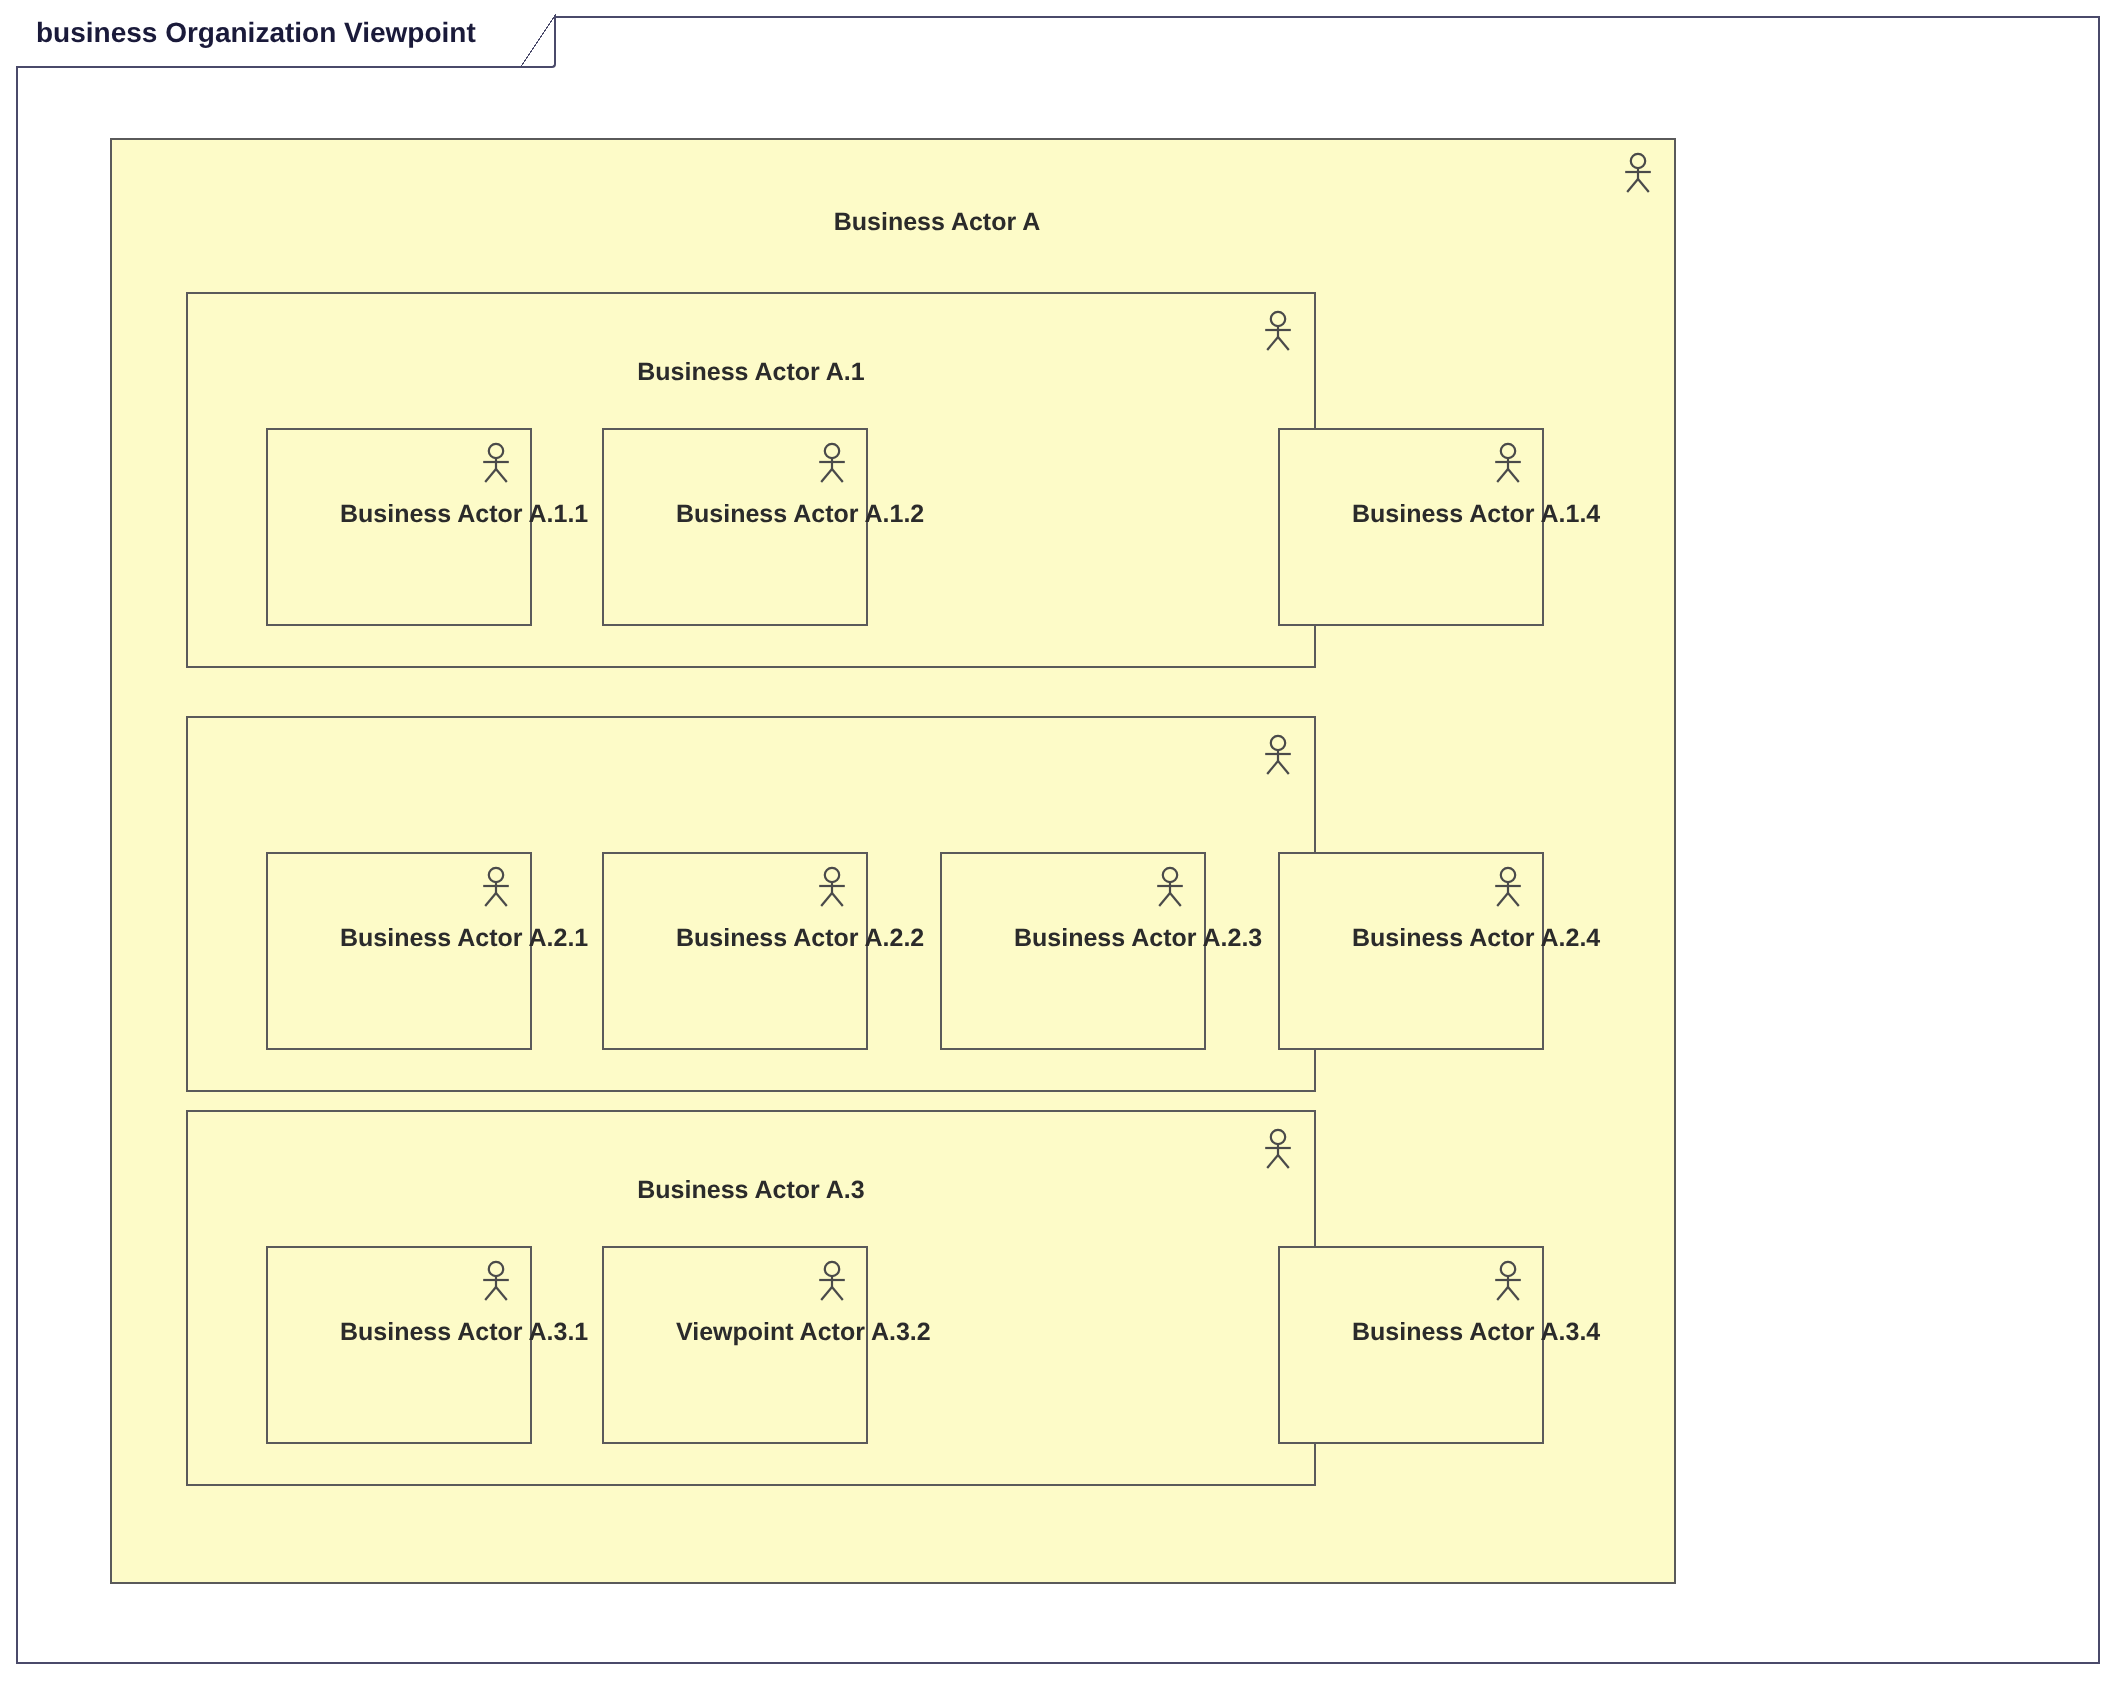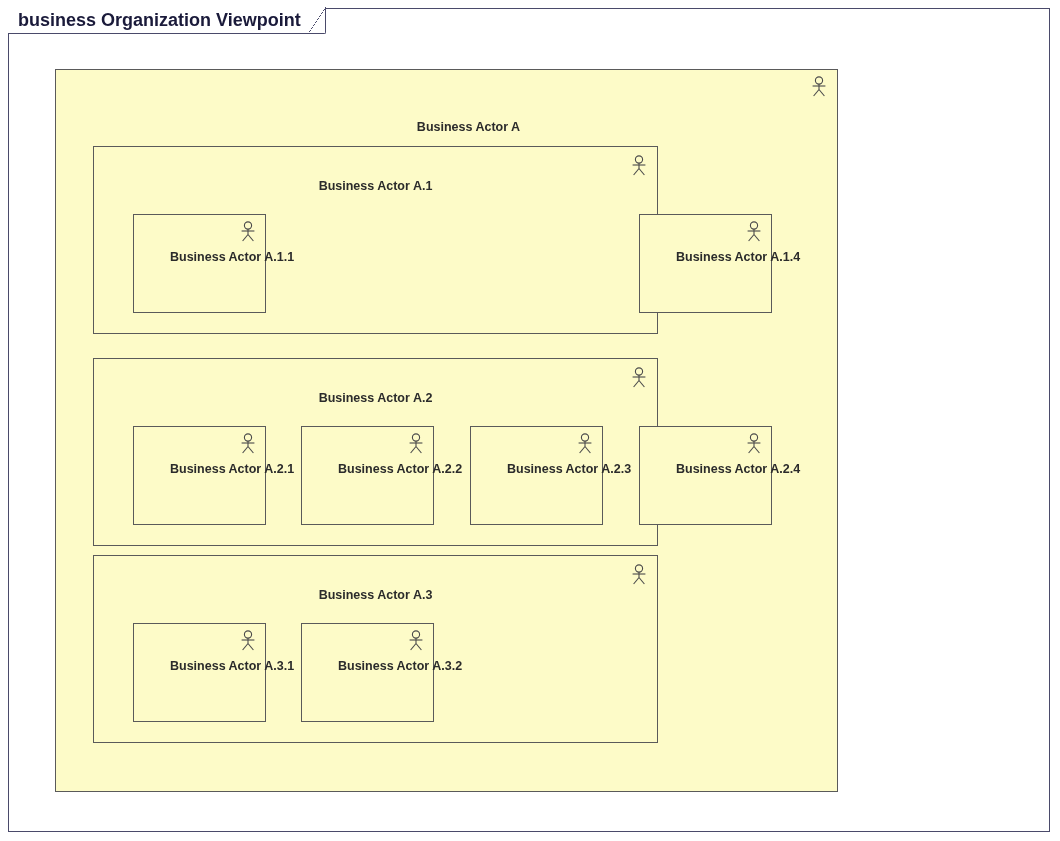--- a/index.html
+++ b/index.html
@@ -33,24 +33,24 @@
   
   .frame-tab {
     position: absolute;
     left: 8px;
     top: 8px;
     height: 26px;
     box-sizing: border-box;
     border-right: 1px solid #4a4a6a;
     border-bottom: 1px solid #4a4a6a;
     background: #ffffff;
-    padding: 0 24px 0 10px;
+    padding: 0 39px 0 10px;
     display: flex;
-    align-items: center;
-    font-size: 18px;
+    align-items: flex-start;
+    font-size: 14px;
     font-weight: bold;
     color: #1a1a3a;
     white-space: nowrap;
     
     border-bottom-right-radius: 2px;
   }
   .frame-tab::after {
     content: "";
     position: absolute;
     right: -1px;
@@ -80,21 +80,21 @@
     white-space: nowrap;
   }
 
   
   .level-a {
     left: 46px;
     top: 60px;
     width: 783px;
     height: 723px;
   }
-  .level-a > .title { top: 50px; padding-left: 44px; }
+  .level-a > .title { top: 34px; padding-left: 44px; }
 
   
   .level-b {
     width: 565px;
     height: 188px;
     left: 37px;
   }
   .level-b > .title { top: 32px; }
   .row-1 { top: 76px; }
   .row-2 { top: 288px; }
@@ -161,20 +161,32 @@
               <circle cx="8" cy="4.5" r="3.6" fill="none" stroke="currentColor" stroke-width="1.1"></circle>
               <line x1="8" y1="8.1" x2="8" y2="13.5" stroke="currentColor" stroke-width="1.1"></line>
               <line x1="1.6" y1="10" x2="14.4" y2="10" stroke="currentColor" stroke-width="1.1"></line>
               <line x1="8" y1="13.5" x2="2.6" y2="20" stroke="currentColor" stroke-width="1.1"></line>
               <line x1="8" y1="13.5" x2="13.4" y2="20" stroke="currentColor" stroke-width="1.1"></line>
             </svg>
           </span>
           <span class="title">Business Actor A.1.1</span>
         </div>
 
+        <div class="actor level-c col-2">
+          <span class="actor-icon icon-c">
+            <svg viewBox="0 0 16 22" width="16" height="22" aria-hidden="true">
+              <circle cx="8" cy="4.5" r="3.6" fill="none" stroke="currentColor" stroke-width="1.1"></circle>
+              <line x1="8" y1="8.1" x2="8" y2="13.5" stroke="currentColor" stroke-width="1.1"></line>
+              <line x1="1.6" y1="10" x2="14.4" y2="10" stroke="currentColor" stroke-width="1.1"></line>
+              <line x1="8" y1="13.5" x2="2.6" y2="20" stroke="currentColor" stroke-width="1.1"></line>
+              <line x1="8" y1="13.5" x2="13.4" y2="20" stroke="currentColor" stroke-width="1.1"></line>
+            </svg>
+          </span>
+          <span class="title">Business Actor A.1.2</span>
+        </div>
 
 
         <div class="actor level-c col-4">
           <span class="actor-icon icon-c">
             <svg viewBox="0 0 16 22" width="16" height="22" aria-hidden="true">
               <circle cx="8" cy="4.5" r="3.6" fill="none" stroke="currentColor" stroke-width="1.1"></circle>
               <line x1="8" y1="8.1" x2="8" y2="13.5" stroke="currentColor" stroke-width="1.1"></line>
               <line x1="1.6" y1="10" x2="14.4" y2="10" stroke="currentColor" stroke-width="1.1"></line>
               <line x1="8" y1="13.5" x2="2.6" y2="20" stroke="currentColor" stroke-width="1.1"></line>
               <line x1="8" y1="13.5" x2="13.4" y2="20" stroke="currentColor" stroke-width="1.1"></line>
@@ -187,21 +199,20 @@
       <div class="actor level-b row-2">
         <span class="actor-icon icon-b">
           <svg viewBox="0 0 16 22" width="16" height="22" aria-hidden="true">
             <circle cx="8" cy="4.5" r="3.6" fill="none" stroke="currentColor" stroke-width="1.1"></circle>
             <line x1="8" y1="8.1" x2="8" y2="13.5" stroke="currentColor" stroke-width="1.1"></line>
             <line x1="1.6" y1="10" x2="14.4" y2="10" stroke="currentColor" stroke-width="1.1"></line>
             <line x1="8" y1="13.5" x2="2.6" y2="20" stroke="currentColor" stroke-width="1.1"></line>
             <line x1="8" y1="13.5" x2="13.4" y2="20" stroke="currentColor" stroke-width="1.1"></line>
           </svg>
         </span>
-        <span class="title">Business Actor A.2</span>
 
         <div class="actor level-c col-1">
           <span class="actor-icon icon-c">
             <svg viewBox="0 0 16 22" width="16" height="22" aria-hidden="true">
               <circle cx="8" cy="4.5" r="3.6" fill="none" stroke="currentColor" stroke-width="1.1"></circle>
               <line x1="8" y1="8.1" x2="8" y2="13.5" stroke="currentColor" stroke-width="1.1"></line>
               <line x1="1.6" y1="10" x2="14.4" y2="10" stroke="currentColor" stroke-width="1.1"></line>
               <line x1="8" y1="13.5" x2="2.6" y2="20" stroke="currentColor" stroke-width="1.1"></line>
               <line x1="8" y1="13.5" x2="13.4" y2="20" stroke="currentColor" stroke-width="1.1"></line>
             </svg>
@@ -277,24 +288,36 @@
         <div class="actor level-c col-2">
           <span class="actor-icon icon-c">
             <svg viewBox="0 0 16 22" width="16" height="22" aria-hidden="true">
               <circle cx="8" cy="4.5" r="3.6" fill="none" stroke="currentColor" stroke-width="1.1"></circle>
               <line x1="8" y1="8.1" x2="8" y2="13.5" stroke="currentColor" stroke-width="1.1"></line>
               <line x1="1.6" y1="10" x2="14.4" y2="10" stroke="currentColor" stroke-width="1.1"></line>
               <line x1="8" y1="13.5" x2="2.6" y2="20" stroke="currentColor" stroke-width="1.1"></line>
               <line x1="8" y1="13.5" x2="13.4" y2="20" stroke="currentColor" stroke-width="1.1"></line>
             </svg>
           </span>
-          <span class="title">Business Actor A.3.2</span>
-        </div>
-
-
+          <span class="title">Viewpoint Actor A.3.2</span>
+        </div>
+
+
+        <div class="actor level-c col-4">
+          <span class="actor-icon icon-c">
+            <svg viewBox="0 0 16 22" width="16" height="22" aria-hidden="true">
+              <circle cx="8" cy="4.5" r="3.6" fill="none" stroke="currentColor" stroke-width="1.1"></circle>
+              <line x1="8" y1="8.1" x2="8" y2="13.5" stroke="currentColor" stroke-width="1.1"></line>
+              <line x1="1.6" y1="10" x2="14.4" y2="10" stroke="currentColor" stroke-width="1.1"></line>
+              <line x1="8" y1="13.5" x2="2.6" y2="20" stroke="currentColor" stroke-width="1.1"></line>
+              <line x1="8" y1="13.5" x2="13.4" y2="20" stroke="currentColor" stroke-width="1.1"></line>
+            </svg>
+          </span>
+          <span class="title">Business Actor A.3.4</span>
+        </div>
       </div>
 
     </div>
   </div>
 
   <div class="frame-tab">
     <span>business Organization Viewpoint</span>
   </div>
 
 </div>

